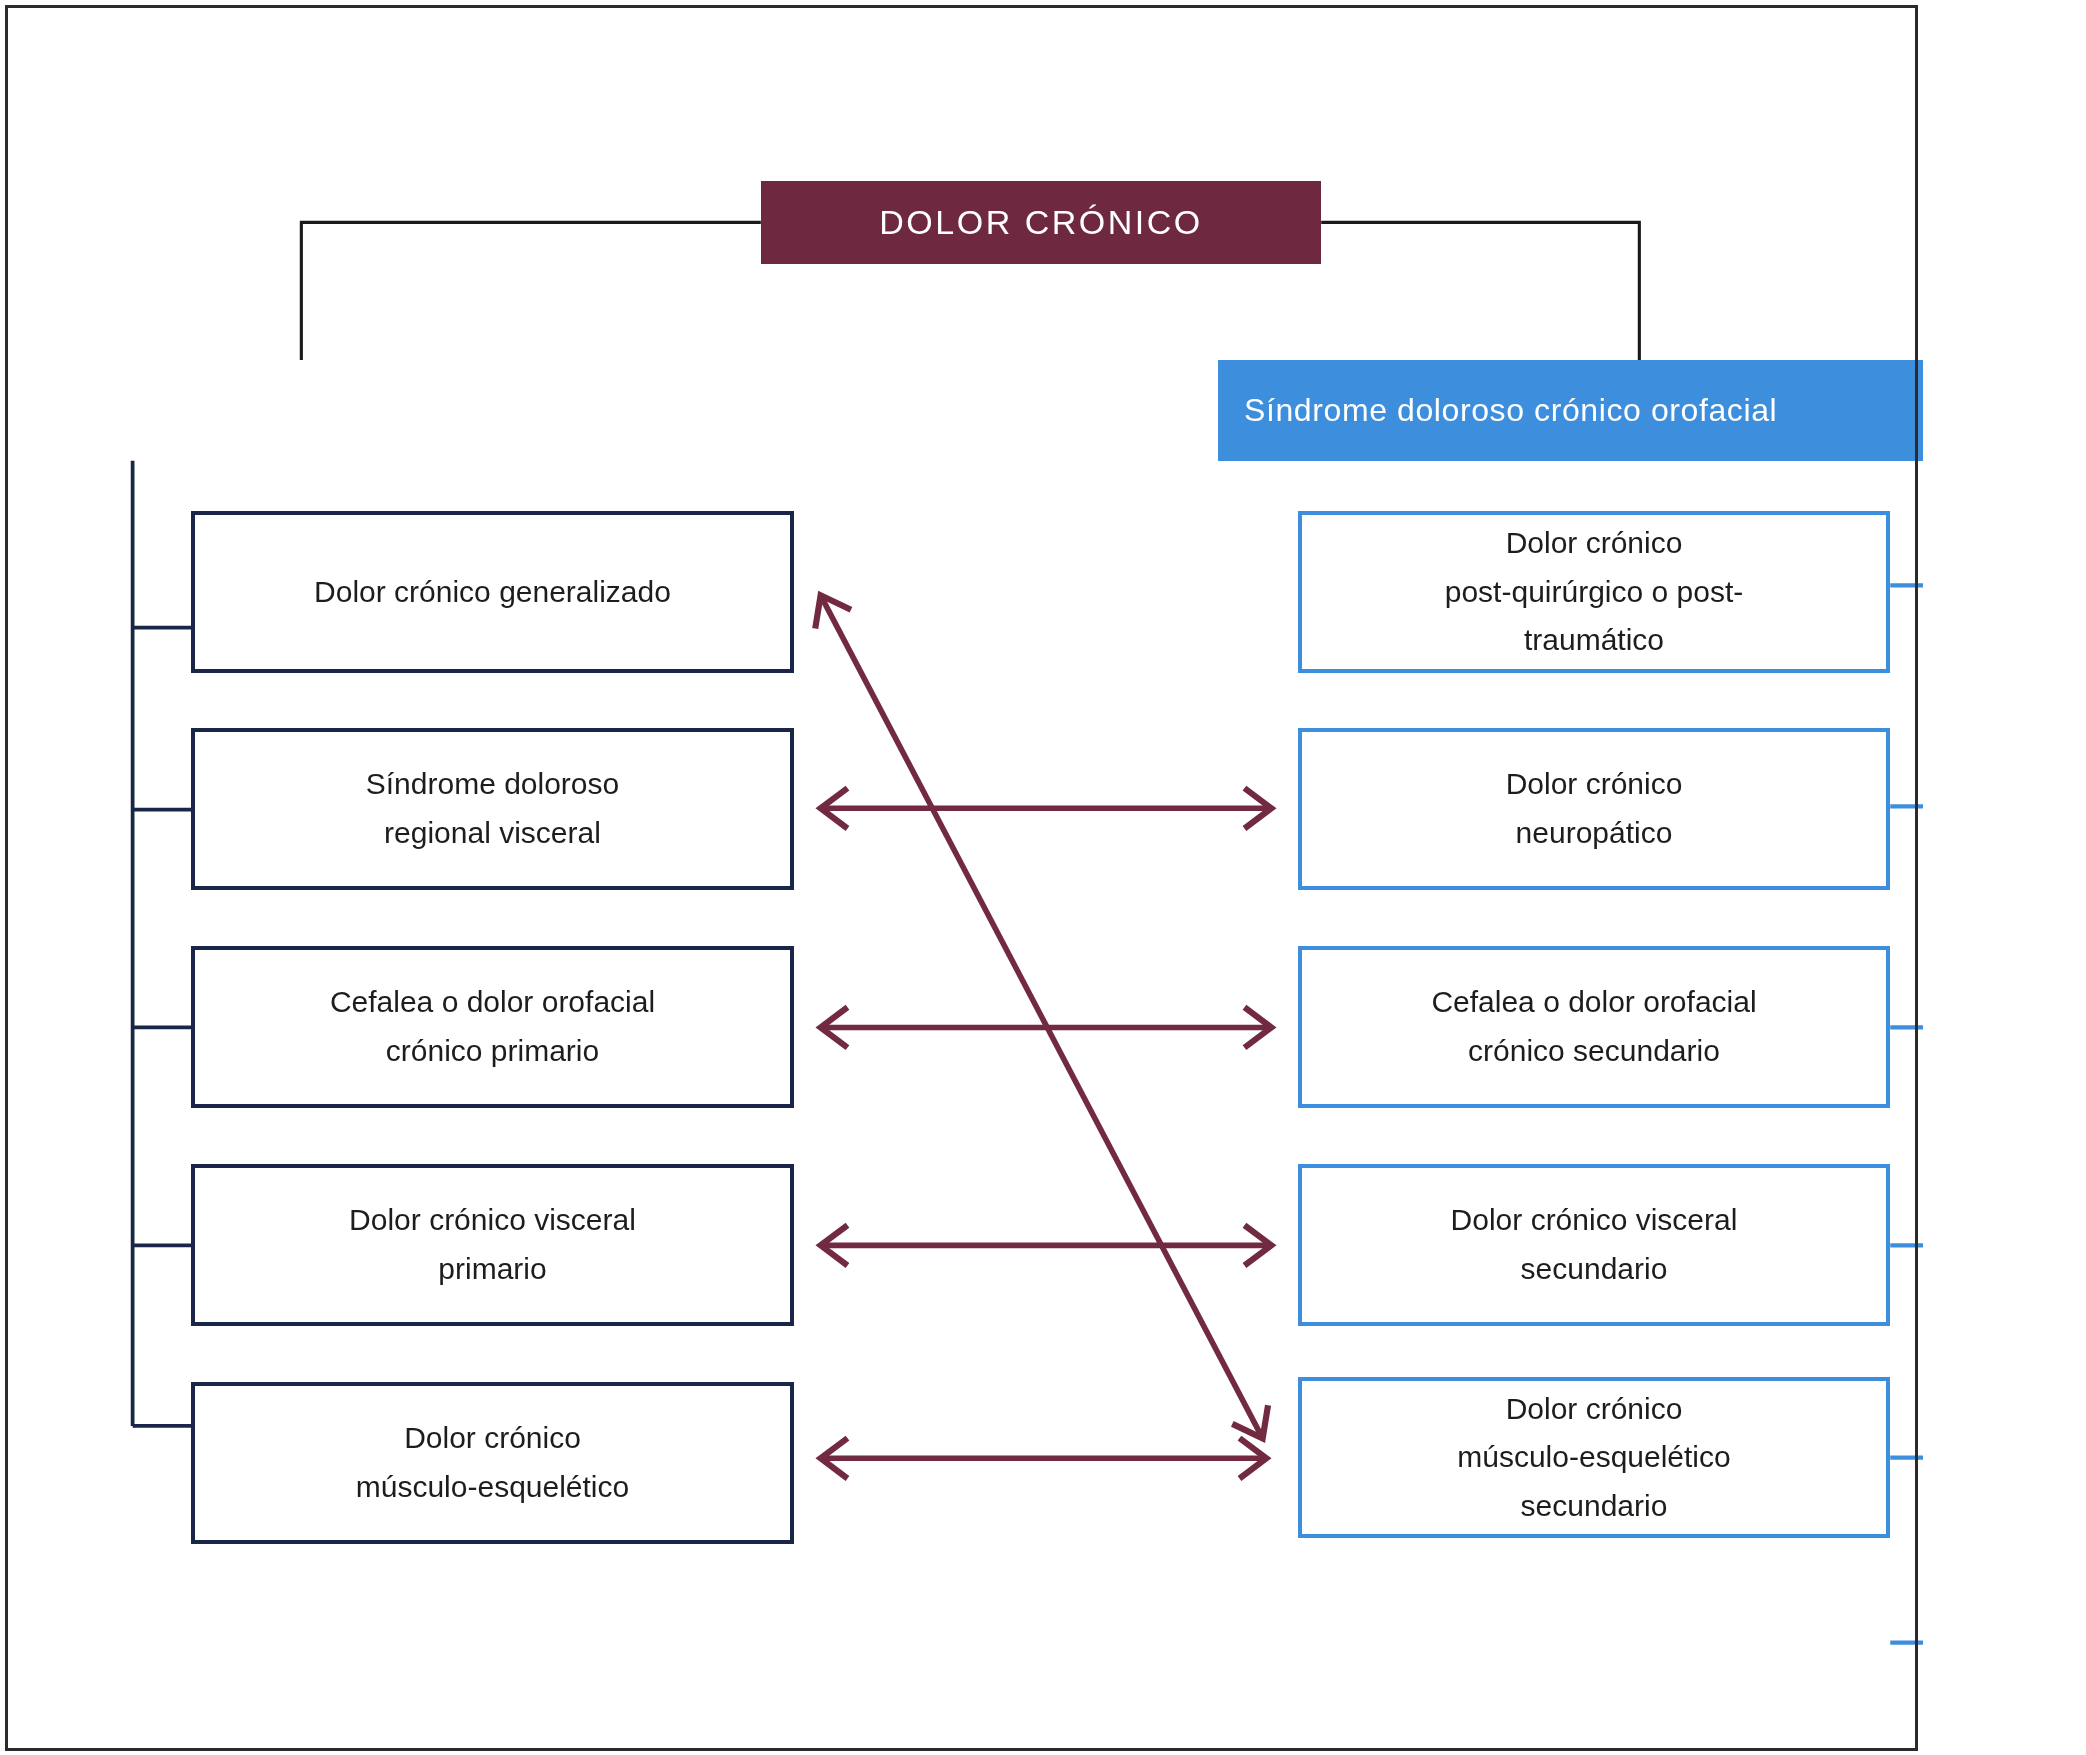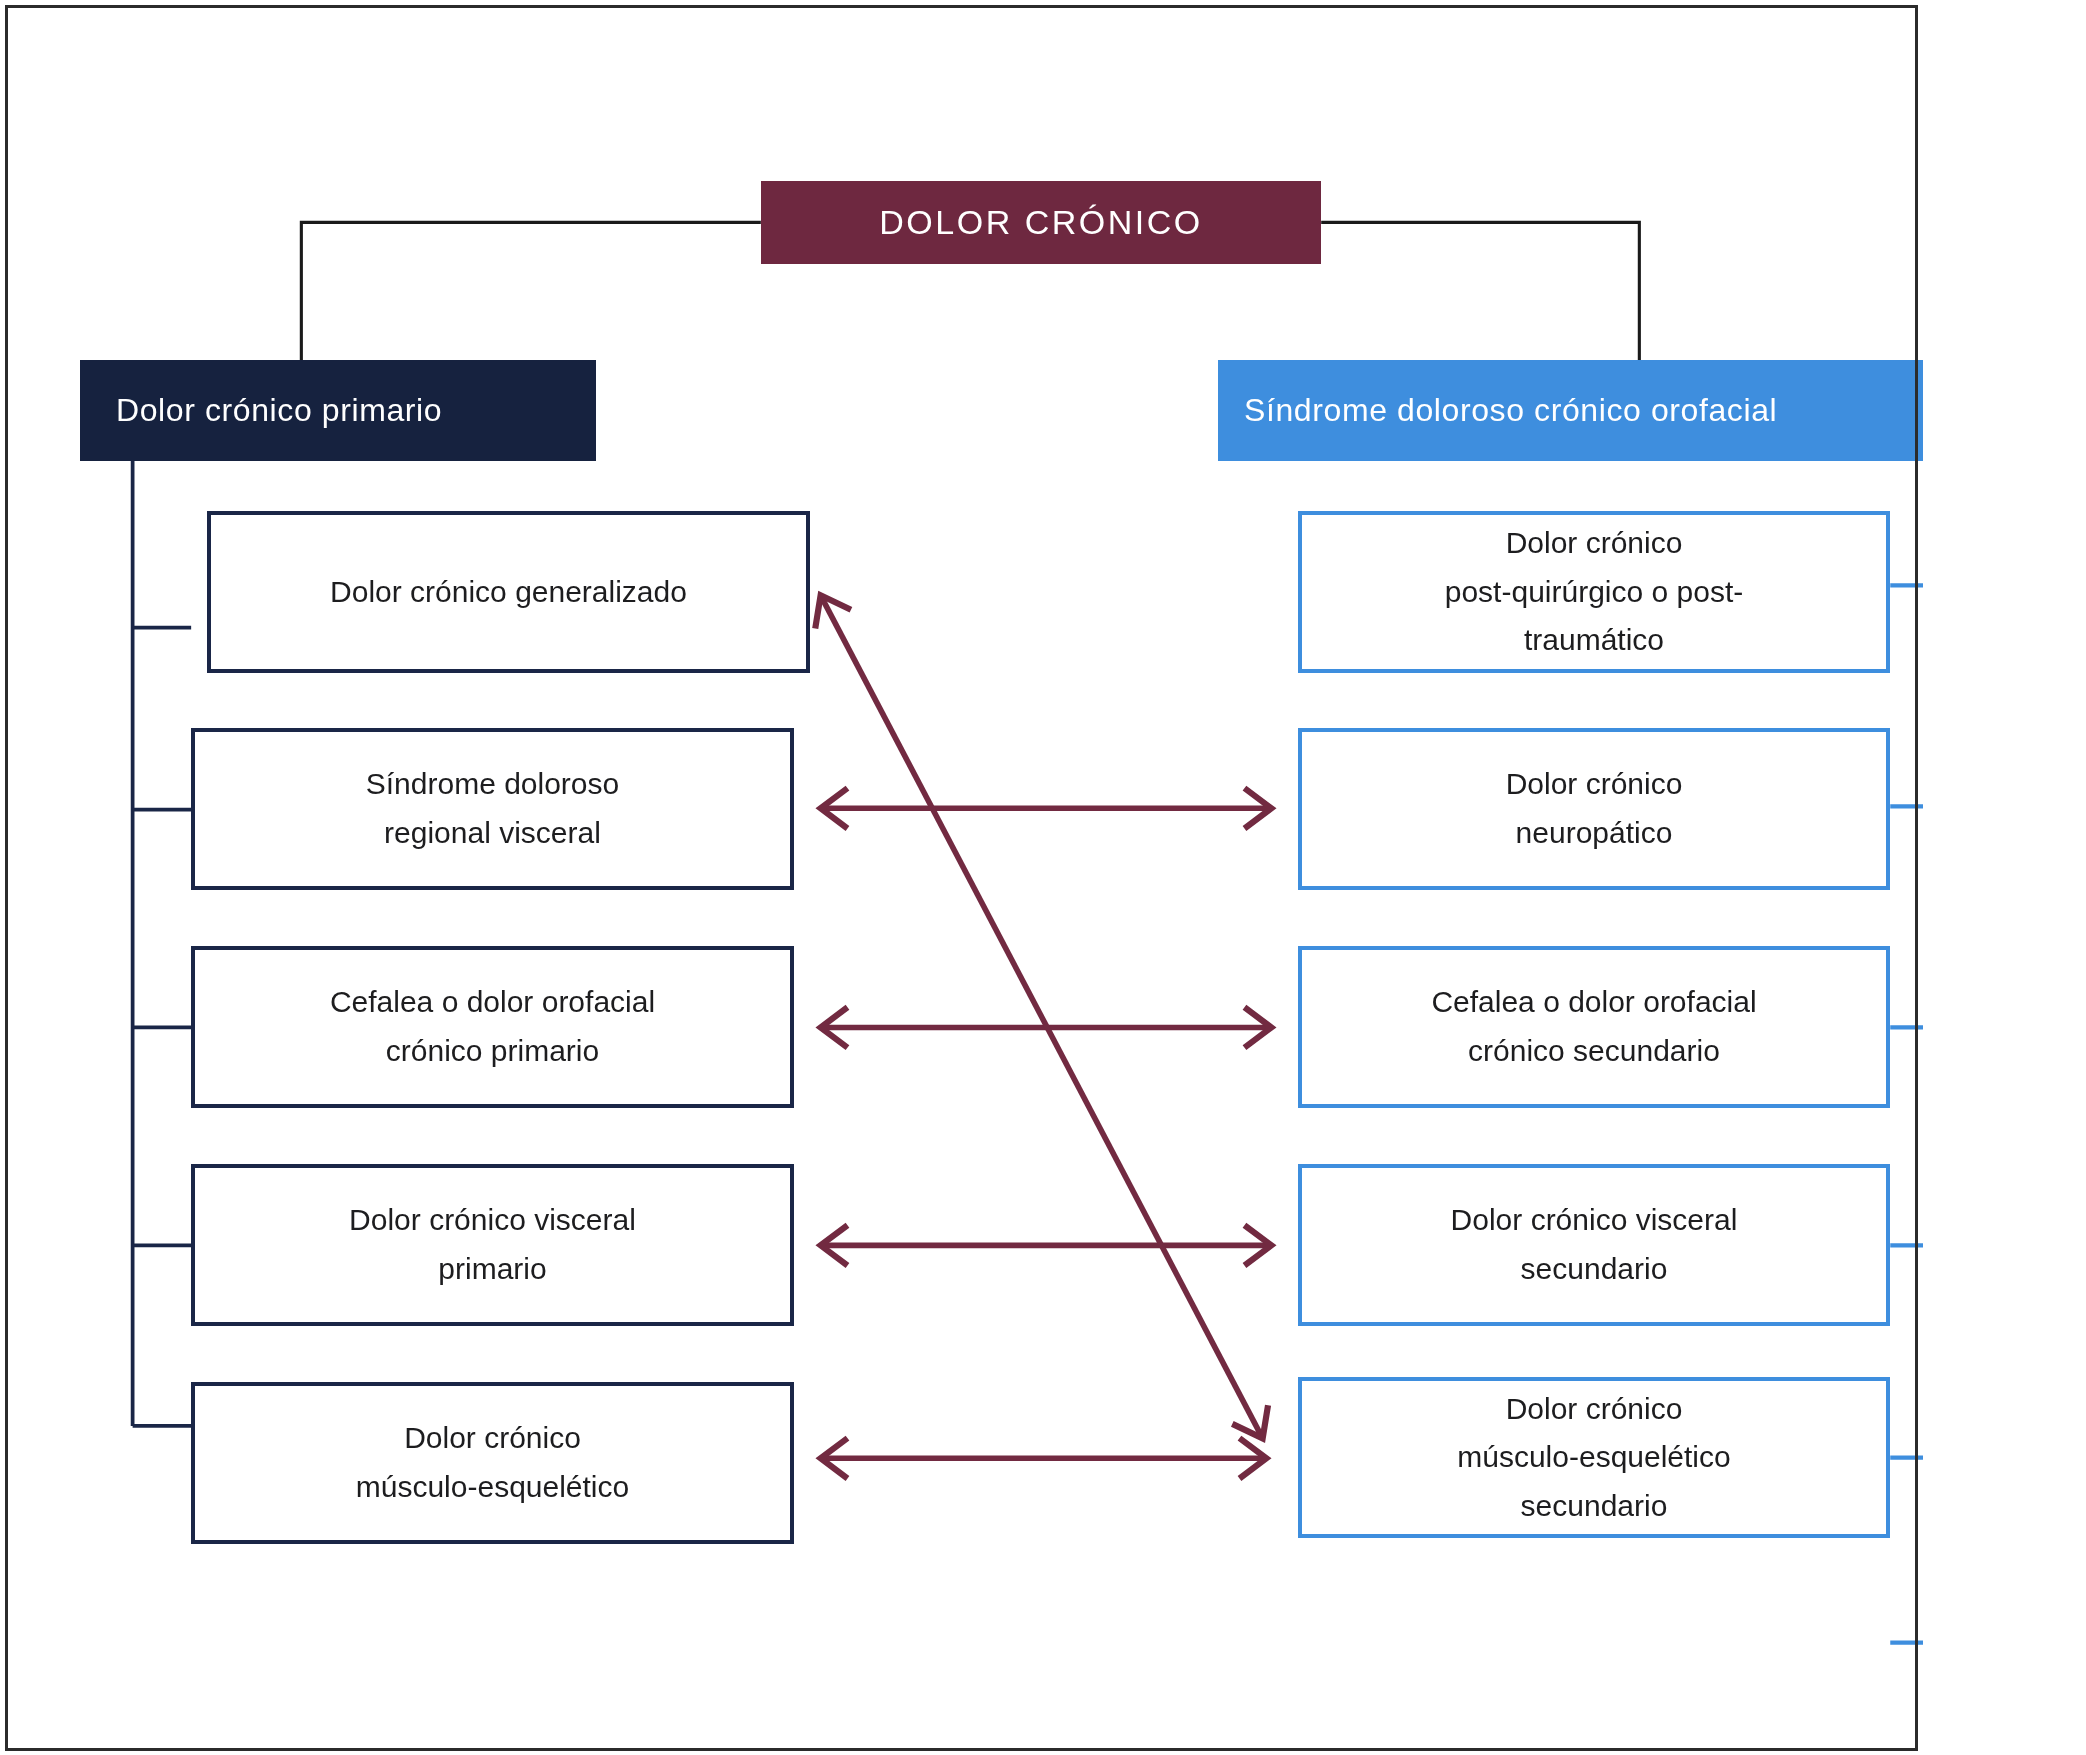--- a/index.html
+++ b/index.html
@@ -55,21 +55,21 @@
 
   #title-box{
     position:absolute;
     left:761px;top:181px;width:560px;height:83px;
     background:var(--maroon);
     display:flex;align-items:center;justify-content:center;
     color:#fff;font-size:34px;letter-spacing:2.5px;font-weight:500;
   }
 
   
-  #lb1{left:191px;top:511px;width:603px;height:162px;margin-left:16px;}
+  #lb1{left:191px;top:511px;width:603px;height:162px;}
   #lb2{left:191px;top:728px;width:603px;height:162px;}
   #lb3{left:191px;top:946px;width:603px;height:162px;}
   #lb4{left:191px;top:1164px;width:603px;height:162px;}
   #lb5{left:191px;top:1382px;width:603px;height:162px;}
 
   
   #rb1{left:1298px;top:511px;width:592px;height:162px;}
   #rb2{left:1298px;top:728px;width:592px;height:162px;}
   #rb3{left:1298px;top:946px;width:592px;height:162px;}
   #rb4{left:1298px;top:1164px;width:592px;height:162px;}
@@ -116,21 +116,20 @@
       <line x1="1318" y1="1298" x2="2042" y2="1298" marker-start="url(#chev)" marker-end="url(#chev)"></line>
       <line x1="1318" y1="1650" x2="2042" y2="1650" marker-start="url(#chev)" marker-end="url(#chev)"></line>
       <line x1="1318" y1="2000" x2="2042" y2="2000" marker-start="url(#chev)" marker-end="url(#chev)"></line>
       <line x1="1318" y1="2342" x2="2034" y2="2342" marker-start="url(#chev)" marker-end="url(#chev)"></line>
       <line x1="1318" y1="956" x2="2028" y2="2310" marker-start="url(#chev)" marker-end="url(#chev)"></line>
     </g>
   </svg>
 
   <div id="title-box">DOLOR CRÓNICO</div>
 
-  <div id="left-header" class="header">Dolor crónico primario</div>
   <div id="right-header" class="header">Síndrome doloroso crónico orofacial</div>
 
   <div id="lb1" class="node left-node">Dolor crónico generalizado</div>
   <div id="lb2" class="node left-node">Síndrome doloroso
 regional visceral</div>
   <div id="lb3" class="node left-node">Cefalea o dolor orofacial
 crónico primario</div>
   <div id="lb4" class="node left-node">Dolor crónico visceral
 primario</div>
   <div id="lb5" class="node left-node">Dolor crónico

